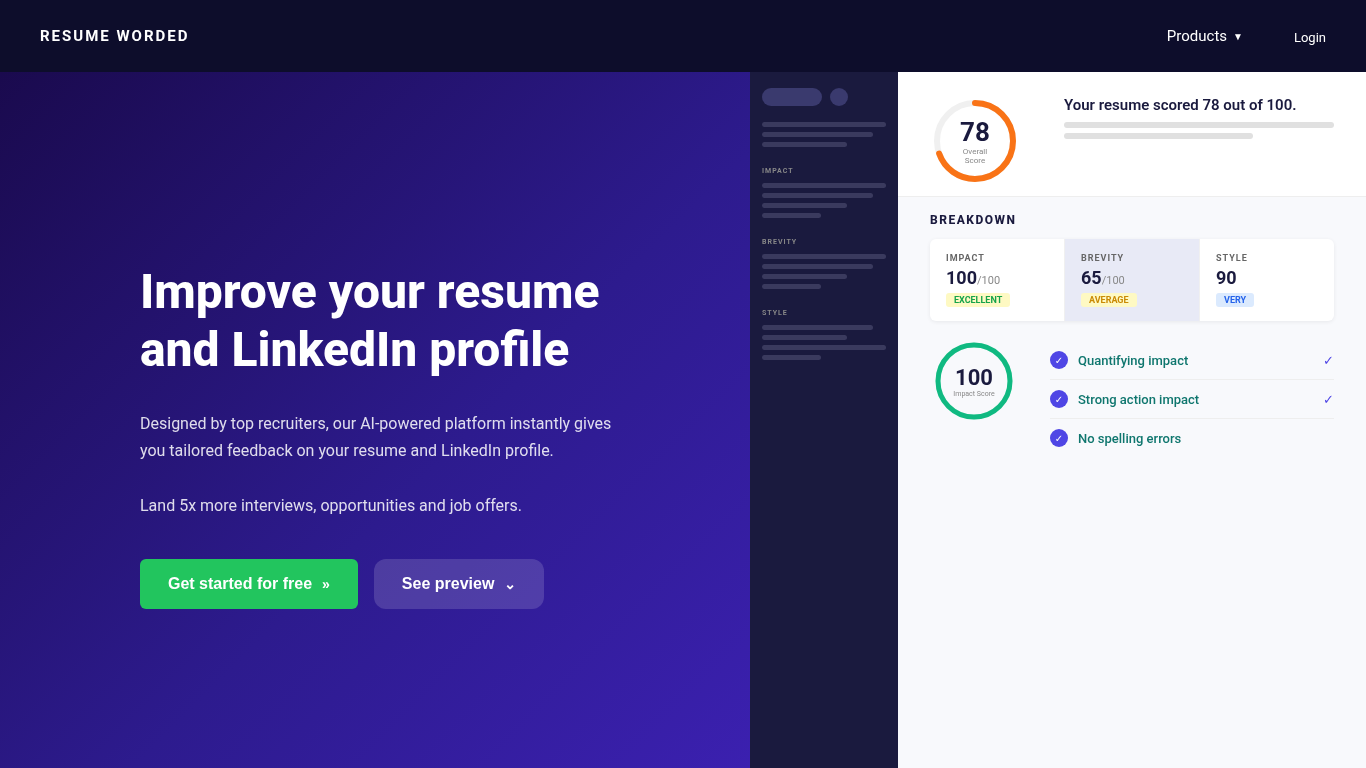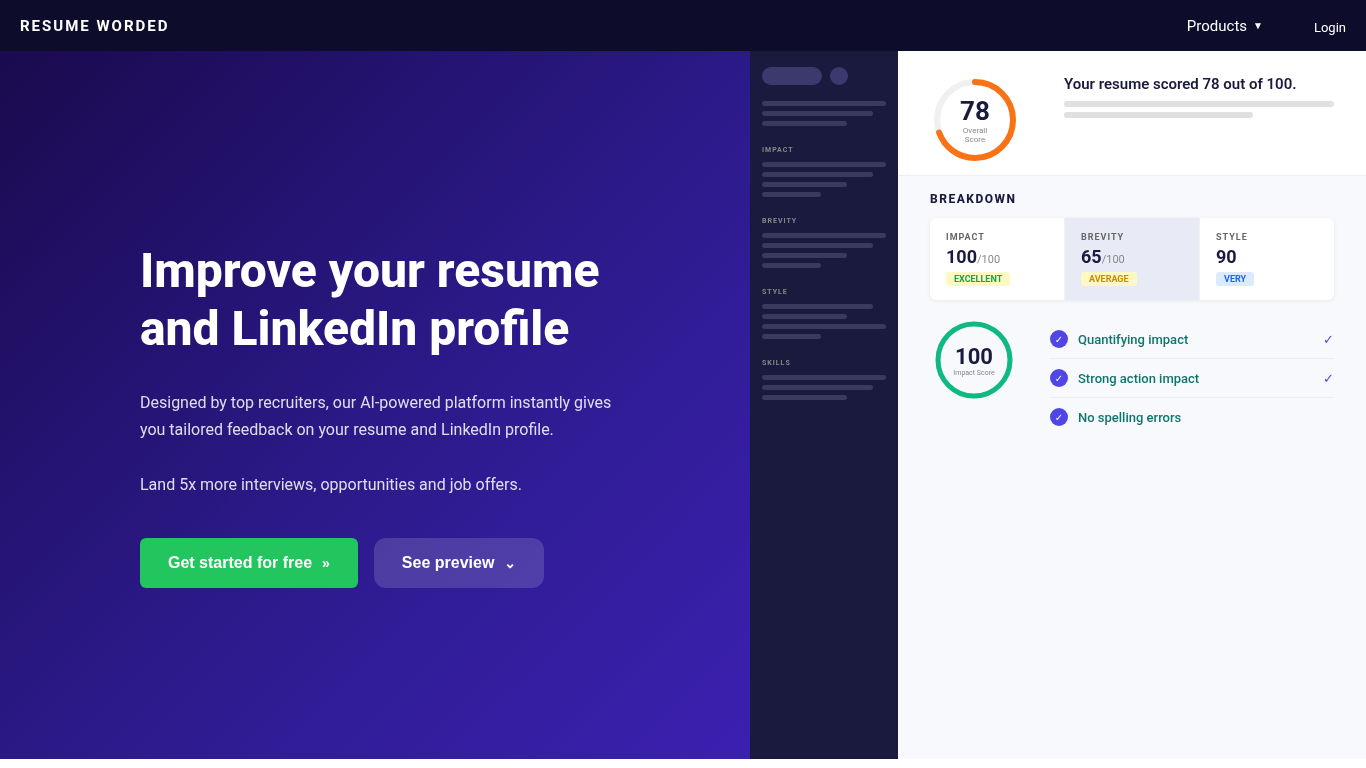--- a/index.html
+++ b/index.html
@@ -1,25 +1,25 @@
 <!DOCTYPE html>
 <html><head>
   <meta charset="utf-8">
   <style>
     * { margin: 0; padding: 0; box-sizing: border-box; }
     body { font-family: -apple-system, BlinkMacSystemFont, 'Segoe UI', Roboto, sans-serif; width: 1366px; height: 768px; overflow: hidden; }
 
     
     .navbar {
       background: #0d0d2b;
-      height: 51px;
+      height: 72px;
       display: flex;
       align-items: center;
       justify-content: space-between;
-      padding: 0 20px;
+      padding: 0 40px;
       position: relative;
       z-index: 10;
     }
     .nav-logo {
       color: #fff;
       font-size: 15px;
       font-weight: 700;
       letter-spacing: 2px;
     }
     .nav-right {
@@ -432,26 +432,20 @@
       </div>
 
       <div class="rp-lines-group">
         <div class="rp-section-label">STYLE</div>
         <div class="rp-line long"></div>
         <div class="rp-line med"></div>
         <div class="rp-line xlong"></div>
         <div class="rp-line short"></div>
       </div>
 
-      <div class="rp-lines-group">
-        <div class="rp-section-label">SKILLS</div>
-        <div class="rp-line xlong"></div>
-        <div class="rp-line long"></div>
-        <div class="rp-line med"></div>
-      </div>
     </div>
 
     <div class="analysis-panel">
 
       <div class="score-header">
         <div class="score-circle-wrap">
           <svg viewBox="0 0 90 90">
             <circle cx="45" cy="45" r="38" fill="none" stroke="#f0f0f0" stroke-width="6"></circle>
             <circle cx="45" cy="45" r="38" fill="none" stroke="#f97316" stroke-width="6" stroke-dasharray="213" stroke-dashoffset="47" stroke-linecap="round" transform="rotate(-90 45 45)"></circle>
           </svg>

